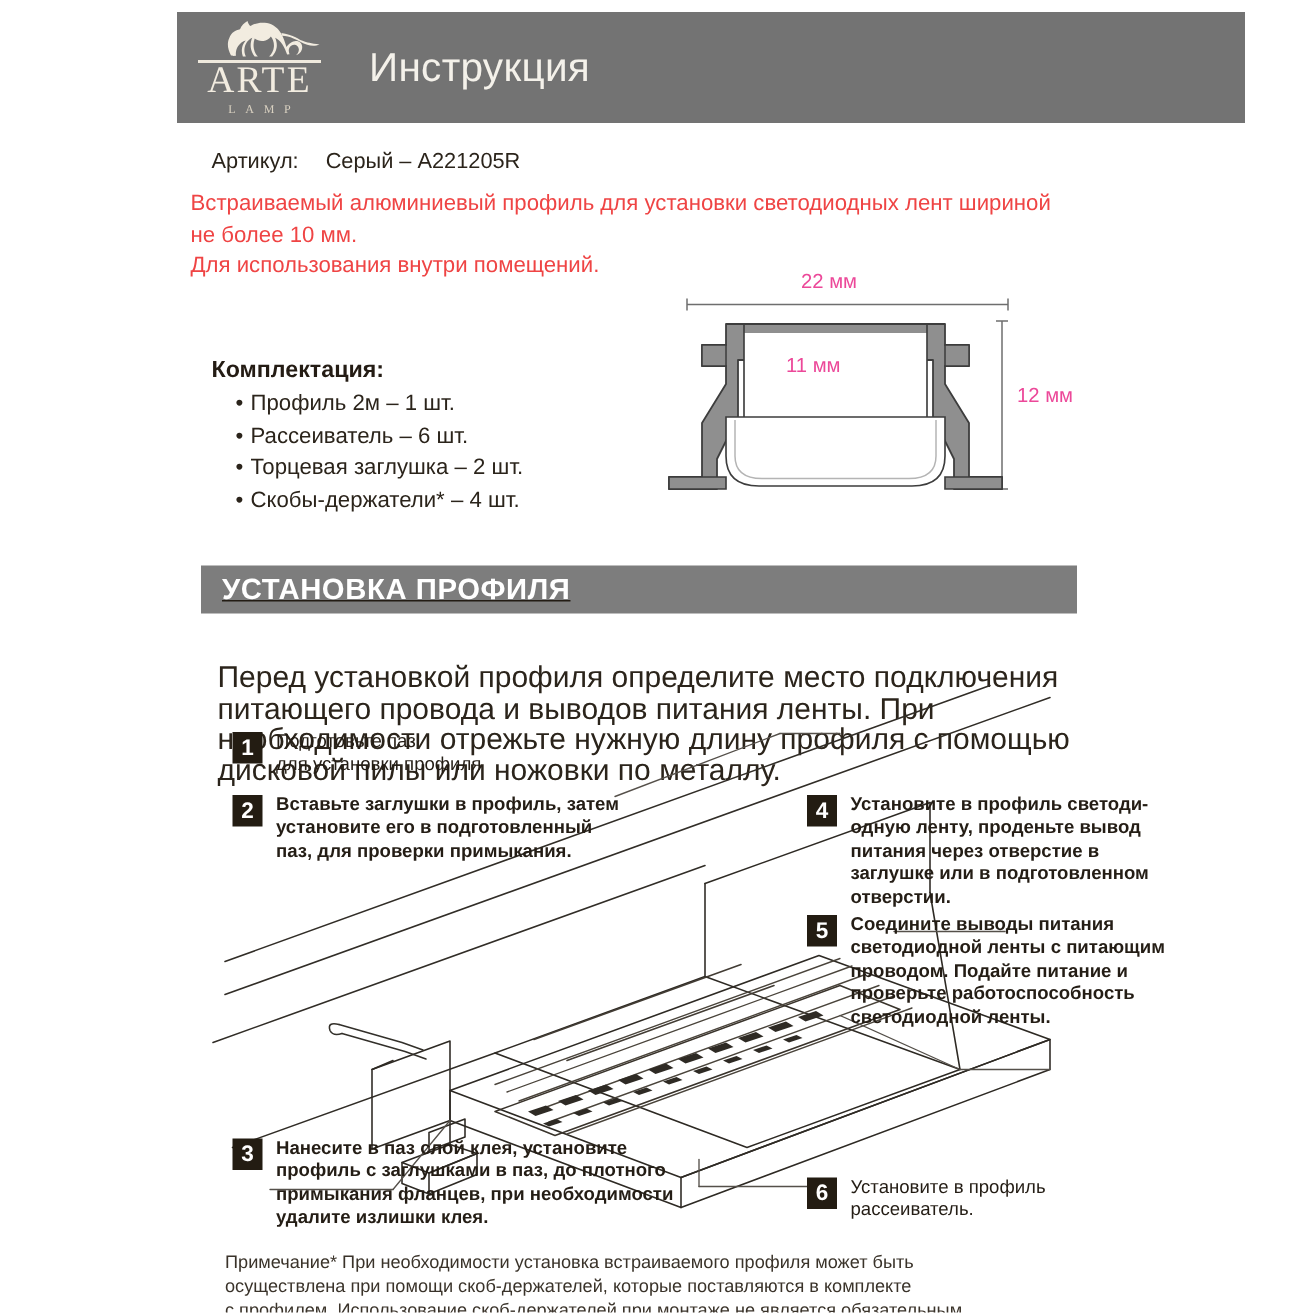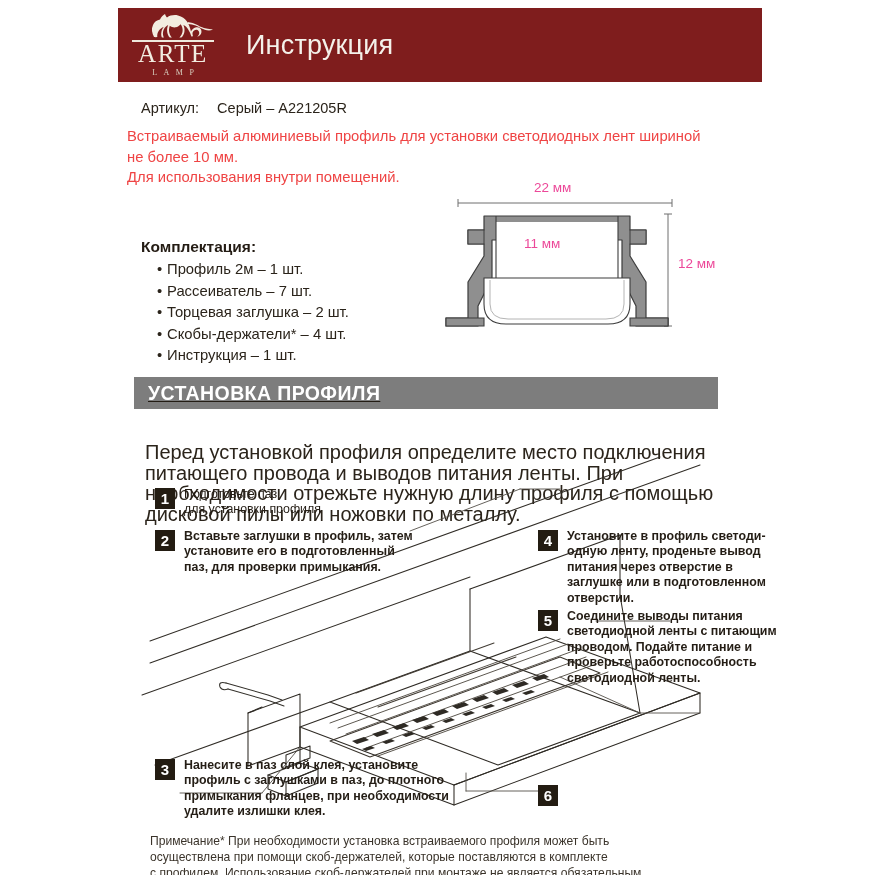--- a/index.html
+++ b/index.html
@@ -21,23 +21,23 @@
   .page {
     position: absolute;
     inset: 0;
   }
 
   
   .header-bar {
     position: absolute;
     left: 118px;
     top: 8px;
-    width: 644px;
+    width: 712px;
     height: 74px;
-    background: #7f1d1d;
+    background: #737373;
     display: flex;
     align-items: center;
   }
   .logo-block {
     width: 110px;
     height: 74px;
     position: relative;
     flex: 0 0 110px;
   }
   .logo-lion {
@@ -301,24 +301,23 @@
   <div class="article-row">
     <span>Артикул:</span><span class="art-value">Серый – A221205R</span>
   </div>
 
   <div class="intro-text" style="white-space: pre-line;">Встраиваемый алюминиевый профиль для установки светодиодных лент шириной не более 10 мм.
 Для использования внутри помещений.</div>
 
   <div class="pack-title">Комплектация:</div>
   <ul class="pack-list">
     <li><span class="bullet">•</span><span>Профиль 2м – 1 шт.</span></li>
-    <li><span class="bullet">•</span><span>Рассеиватель – 7 шт.</span></li>
+    <li><span class="bullet">•</span><span>Рассеиватель – 6 шт.</span></li>
     <li><span class="bullet">•</span><span>Торцевая заглушка – 2 шт.</span></li>
     <li><span class="bullet">•</span><span>Скобы-держатели* – 4 шт.</span></li>
-    <li><span class="bullet">•</span><span>Инструкция – 1 шт.</span></li>
   </ul>
 
   <div class="cross-section">
     <svg width="320" height="175" viewBox="0 0 320 175">
 
       <g stroke="#6e6e6e" stroke-width="1" fill="none">
         <line x1="18" y1="25" x2="232" y2="25"></line>
         <line x1="18" y1="21" x2="18" y2="29"></line>
         <line x1="232" y1="21" x2="232" y2="29"></line>
       </g>
@@ -500,19 +499,21 @@
     <div class="step-badge">5</div>
     <div class="step-text">Соедините выводы питания
 светодиодной ленты с питающим
 проводом. Подайте питание и
 проверьте работоспособность
 светодиодной ленты.</div>
   </div>
 
   <div class="step step-6">
     <div class="step-badge">6</div>
+    <div class="step-text">Установите в профиль
+рассеиватель.</div>
   </div>
 
   <div class="footnote">Примечание*  При необходимости установка встраиваемого профиля может быть
 осуществлена при помощи скоб-держателей, которые поставляются в комплекте
 с профилем. Использование скоб-держателей при монтаже не является обязательным.</div>
 
 </div>
 
 </body></html>

